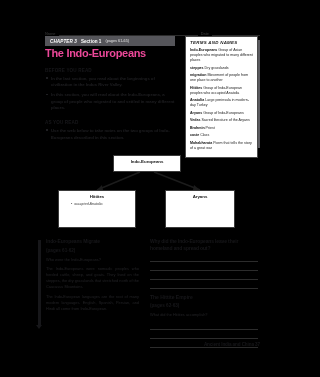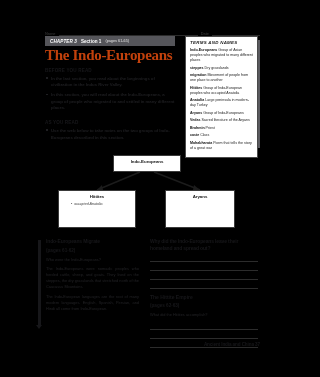--- a/index.html
+++ b/index.html
@@ -19,22 +19,22 @@
   .banner{position:absolute;left:45px;top:36px;width:130px;height:10px;
           background:#55555a;display:flex;align-items:center;
           padding-left:5px;box-sizing:border-box;gap:4px;}
   .banner .ch{font-size:4.6px;font-weight:700;font-style:italic;color:#fff;
               letter-spacing:.1px;}
   .banner .sec{font-size:4.6px;font-weight:700;color:#fff;}
   .banner .pg{font-size:3.8px;color:#e2e2e2;}
 
   
   .title{position:absolute;left:45px;top:48px;width:135px;
-         font-family:Liberation Serif, serif;
-         font-size:15px;font-weight:700;color:#c2410c;
+         font-family:Liberation Sans, sans-serif;
+         font-size:11px;font-weight:700;color:#ec4899;
          letter-spacing:-.3px;line-height:1;}
 
   
   .upper{position:absolute;left:45px;top:68px;width:130px;}
   .sec-head{font-size:4.6px;font-weight:700;color:#17171a;
             letter-spacing:.15px;margin:0 0 2.5px 0;line-height:1.15;
             text-transform:uppercase;}
   .bullets{margin:0;padding:0;list-style:none;}
   .bullets li{position:relative;padding-left:6px;margin-bottom:3px;
               font-size:4.3px;line-height:1.55;color:#1f1f22;

